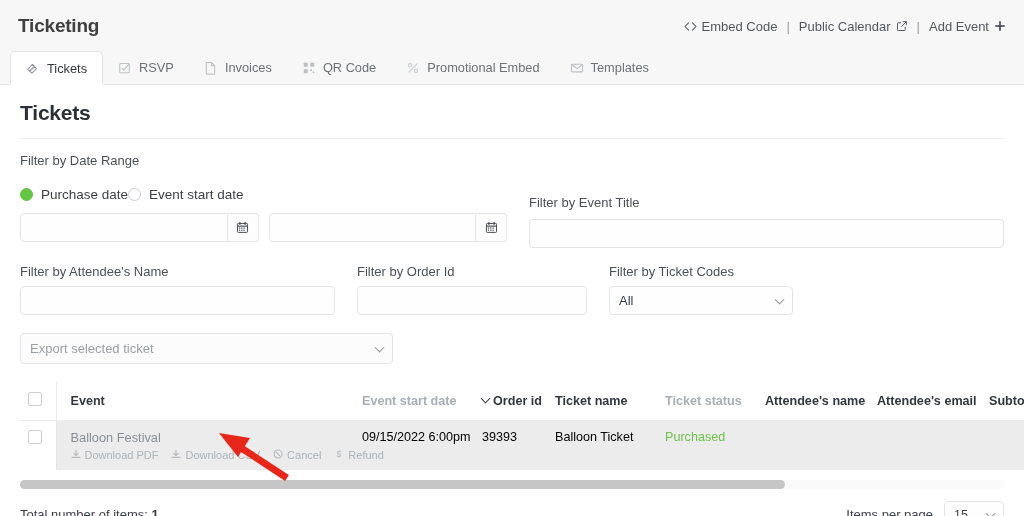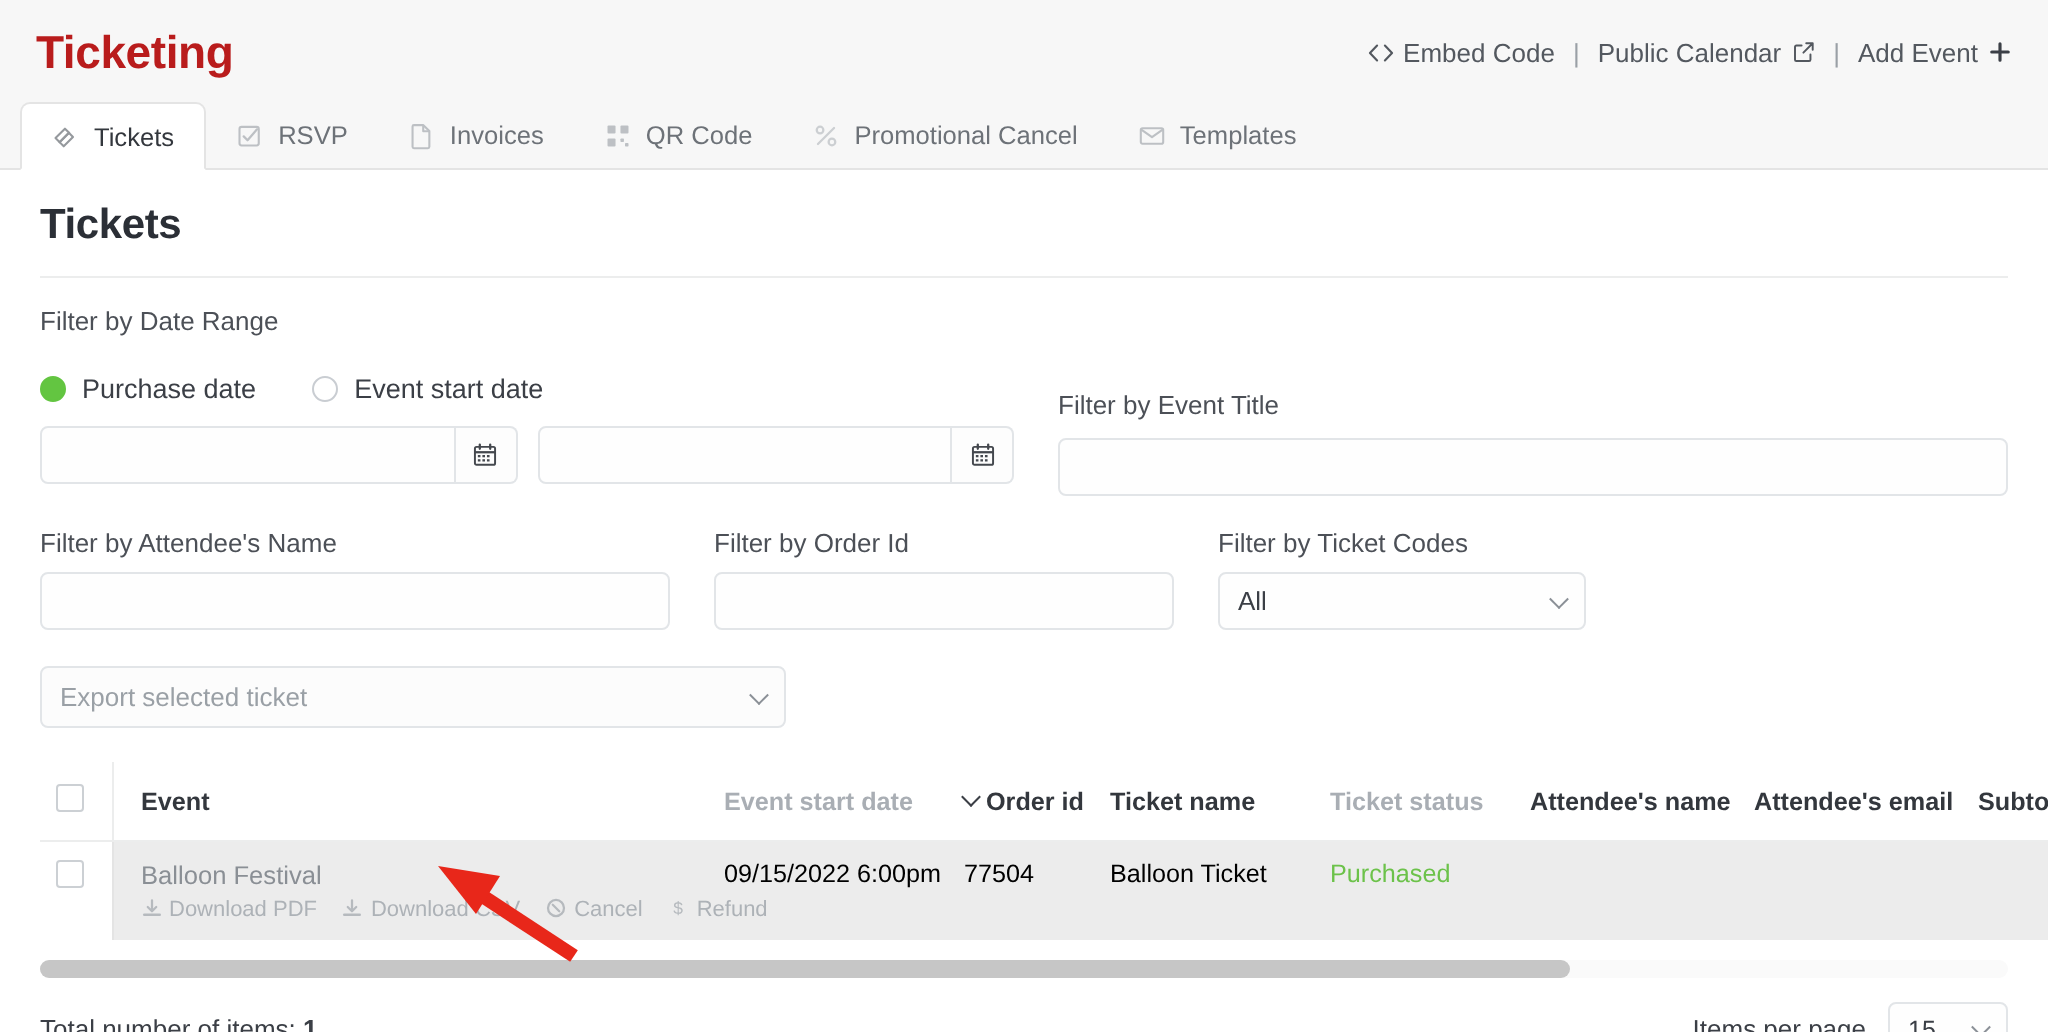--- a/index.html
+++ b/index.html
@@ -15,23 +15,23 @@
   
   .topbar {
     position: relative;
     height: 52px;
     background: #f7f7f7;
     display: flex;
     align-items: center;
     padding: 0 18px;
   }
   .app-title {
-    font-size: 23px;
+    font-size: 19px;
     font-weight: bold;
-    color: #b91c1c;
+    color: #404040;
     letter-spacing: -0.2px;
   }
   .top-actions {
     margin-left: auto;
     display: flex;
     align-items: center;
     font-size: 13px;
     color: #53585f;
     white-space: nowrap;
   }
@@ -95,21 +95,21 @@
   }
   .rule { border-top: 1px solid #eceded; }
 
   .label {
     font-size: 13px;
     color: #4c5057;
     margin-bottom: 7px;
   }
 
   
-  .radio-row { display: flex; gap: 28px; margin: 12px 0 11px 0; }
+  .radio-row { display: flex; margin: 12px 0 11px 0; }
   .radio { display: flex; align-items: center; gap: 8px; font-size: 13.5px; color: #3b3f46; cursor: pointer; }
   .dot {
     width: 13px; height: 13px; border-radius: 50%;
     border: 1px solid #c9cdd2; background: #fff;
     display: inline-block; flex: none;
   }
   .dot.on { background: #63c541; border-color: #63c541; }
 
   
   .field {
@@ -344,21 +344,21 @@
   <div class="tab">
     <span class="ico">
       <svg width="14" height="14" viewBox="0 0 16 16">
           <g fill="none" stroke="#b2b7bc" stroke-width="1.3" stroke-linecap="round">
             <path d="M12.6 3.4 3.4 12.6"></path>
             <circle cx="4.6" cy="4.6" r="1.9"></circle>
             <circle cx="11.4" cy="11.4" r="1.9"></circle>
           </g>
         </svg>
     </span>
-    <span>Promotional Cancel</span>
+    <span>Promotional Embed</span>
   </div>
 
   <div class="tab">
     <span class="ico">
       <svg width="14" height="14" viewBox="0 0 16 16">
           <rect x="1.6" y="3.6" width="12.8" height="8.8" rx="1" fill="none" stroke="#9aa0a6" stroke-width="1.2"></rect>
           <path d="m1.9 4.3 6.1 4.4 6.1-4.4" fill="none" stroke="#9aa0a6" stroke-width="1.2" stroke-linejoin="round"></path>
         </svg>
     </span>
     <span>Templates</span>
@@ -524,21 +524,21 @@
                 <span class="ico">
                   <svg width="10" height="10" viewBox="0 0 16 16">
                       <text x="8" y="13" font-family="Liberation Sans, sans-serif" font-size="14" fill="#adb2b7" text-anchor="middle">$</text>
                     </svg>
                 </span>
                 <span>Refund</span>
               </span>
             </div>
           </td>
           <td class="dark">09/15/2022 6:00pm</td>
-          <td class="dark">77504</td>
+          <td class="dark">39393</td>
           <td class="dark">Balloon Ticket</td>
           <td class="status-ok">Purchased</td>
           <td></td>
           <td></td>
           <td></td>
         </tr>
       </tbody>
     </table>
 
     <div class="hscroll">

